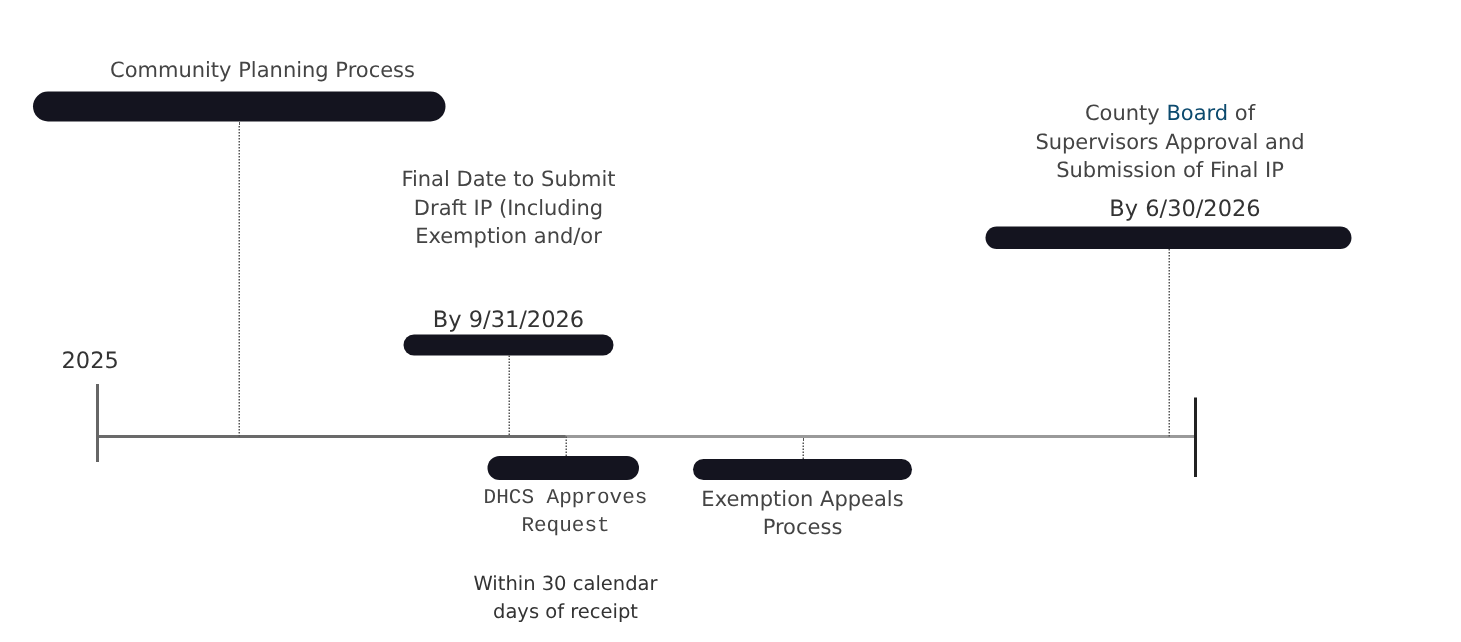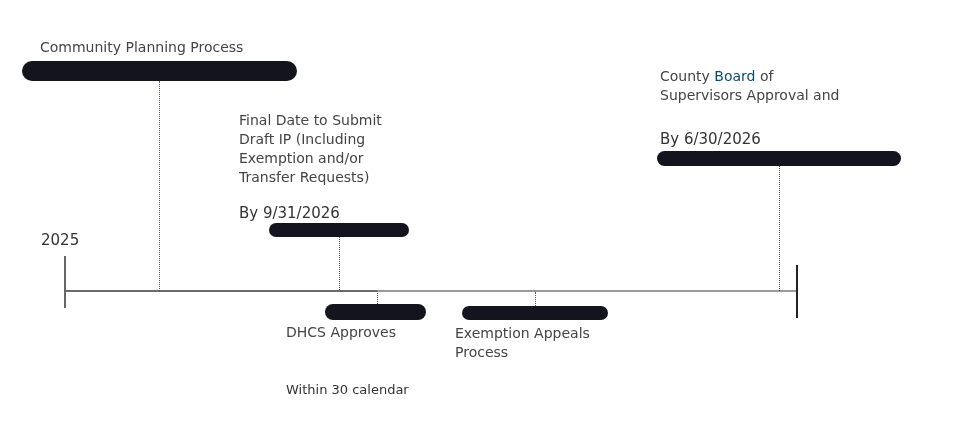--- a/index.html
+++ b/index.html
@@ -2,21 +2,21 @@
 <html><head>
   <meta charset="utf-8">
   <style>
     html, body { margin: 0; padding: 0; background: #ffffff; }
     body { width: 974px; height: 428px; position: relative; overflow: hidden;
            font-family: "DejaVu Sans", "Liberation Sans", sans-serif; color: #404040; }
     .abs { position: absolute; }
     .bar { position: absolute; background: #14141f; border-radius: 10px; }
     .vline { position: absolute; width: 0; border-left: 1px solid #555; }
     .vline.dotted { border-left: 1px dotted #555; }
-    .label { position: absolute; font-size: 14px; line-height: 19px; color: #444; }
+    .label { position: absolute; text-align: center; font-size: 14px; line-height: 19px; color: #444; }
     .bold { font-weight: normal; color: #333; }
     .light { color: #0c4a6e; }
     .axis-seg { position: absolute; height: 0; }
   </style>
 </head>
 <body>
 
 <div class="axis-seg" style="left:64px; top:290px; width:733px; border-top:2px solid #6a6a6a;"></div>
 <div class="axis-seg" style="left:377px; top:290px; width:420px; border-top:2px solid #9a9a9a;"></div>
 <div class="vline" style="left:64px; top:256px; height:52px; border-left:2px solid #666;"></div>
@@ -24,41 +24,43 @@
 <div class="abs bold" style="left:41px; top:231px; font-size:15px;">2025</div>
 
 <div class="label" style="left:40px; top:38px; width:270px;">Community Planning Process</div>
 <div class="bar" style="left:22px; top:61px; width:275px; height:20px;"></div>
 <div class="vline dotted" style="left:159px; top:81px; height:210px;"></div>
 
 <div class="label" style="left:239px; top:111px; width:200px;">
   <div>Final Date to Submit</div>
   <div>Draft IP (Including</div>
   <div>Exemption and/or</div>
-  <div>Transfer Requests)</div>
 </div>
 <div class="label bold" style="left:239px; top:204px; width:200px; font-size:15px;">By 9/31/2026</div>
 <div class="bar" style="left:269px; top:223px; width:140px; height:14px;"></div>
 <div class="vline dotted" style="left:339px; top:237px; height:53px;"></div>
 
 <div class="label" style="left:660px; top:67px; width:240px;">
   <div><span>County </span><span class="light">Board</span><span> of</span></div>
   <div>Supervisors Approval and</div>
+  <div>Submission of Final IP</div>
 </div>
 <div class="label bold" style="left:660px; top:130px; width:260px; font-size:15px;">By 6/30/2026</div>
 <div class="bar" style="left:657px; top:151px; width:244px; height:15px;"></div>
 <div class="vline dotted" style="left:779px; top:166px; height:125px;"></div>
 
 <div class="vline dotted" style="left:377px; top:291px; height:13px;"></div>
 <div class="bar" style="left:325px; top:304px; width:101px; height:16px;"></div>
-<div class="label" style="left:286px; top:323px; width:182px;">
+<div class="label" style="left:286px; top:323px; width:182px;font-family:Liberation Mono, monospace;">
   <div>DHCS Approves</div>
+  <div>Request</div>
 </div>
 <div class="label bold" style="left:286px; top:380px; width:182px; font-size:13px;">
   <div>Within 30 calendar</div>
+  <div>days of receipt</div>
 </div>
 
 <div class="vline dotted" style="left:535px; top:292px; height:14px;"></div>
 <div class="bar" style="left:462px; top:306px; width:146px; height:14px;"></div>
 <div class="label" style="left:455px; top:324px; width:160px;">
   <div>Exemption Appeals</div>
   <div>Process</div>
 </div>
 
 </body></html>

